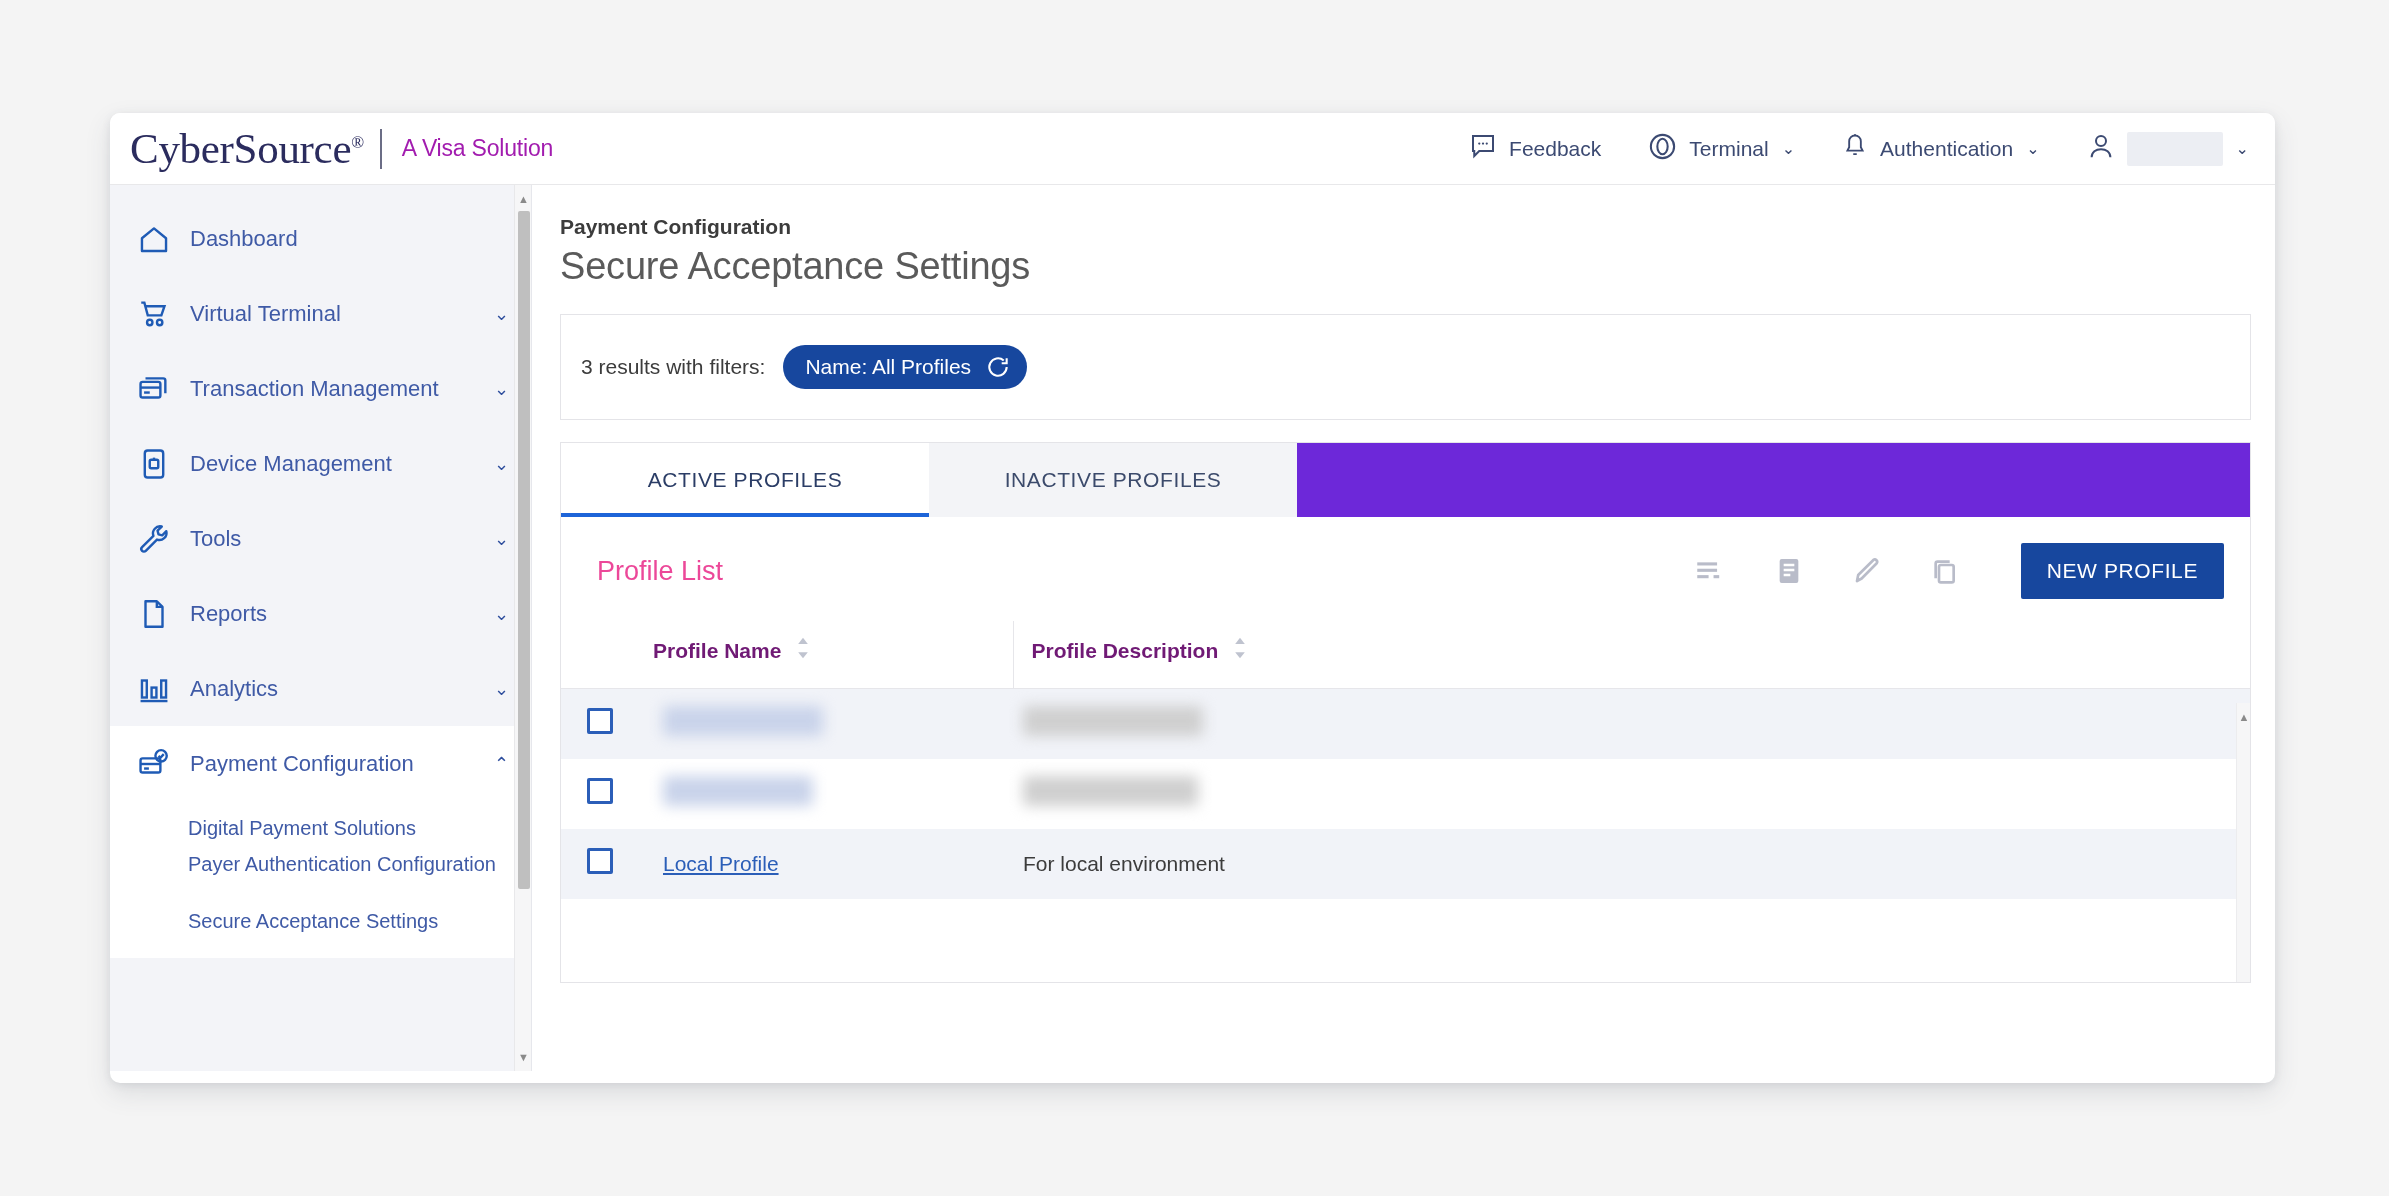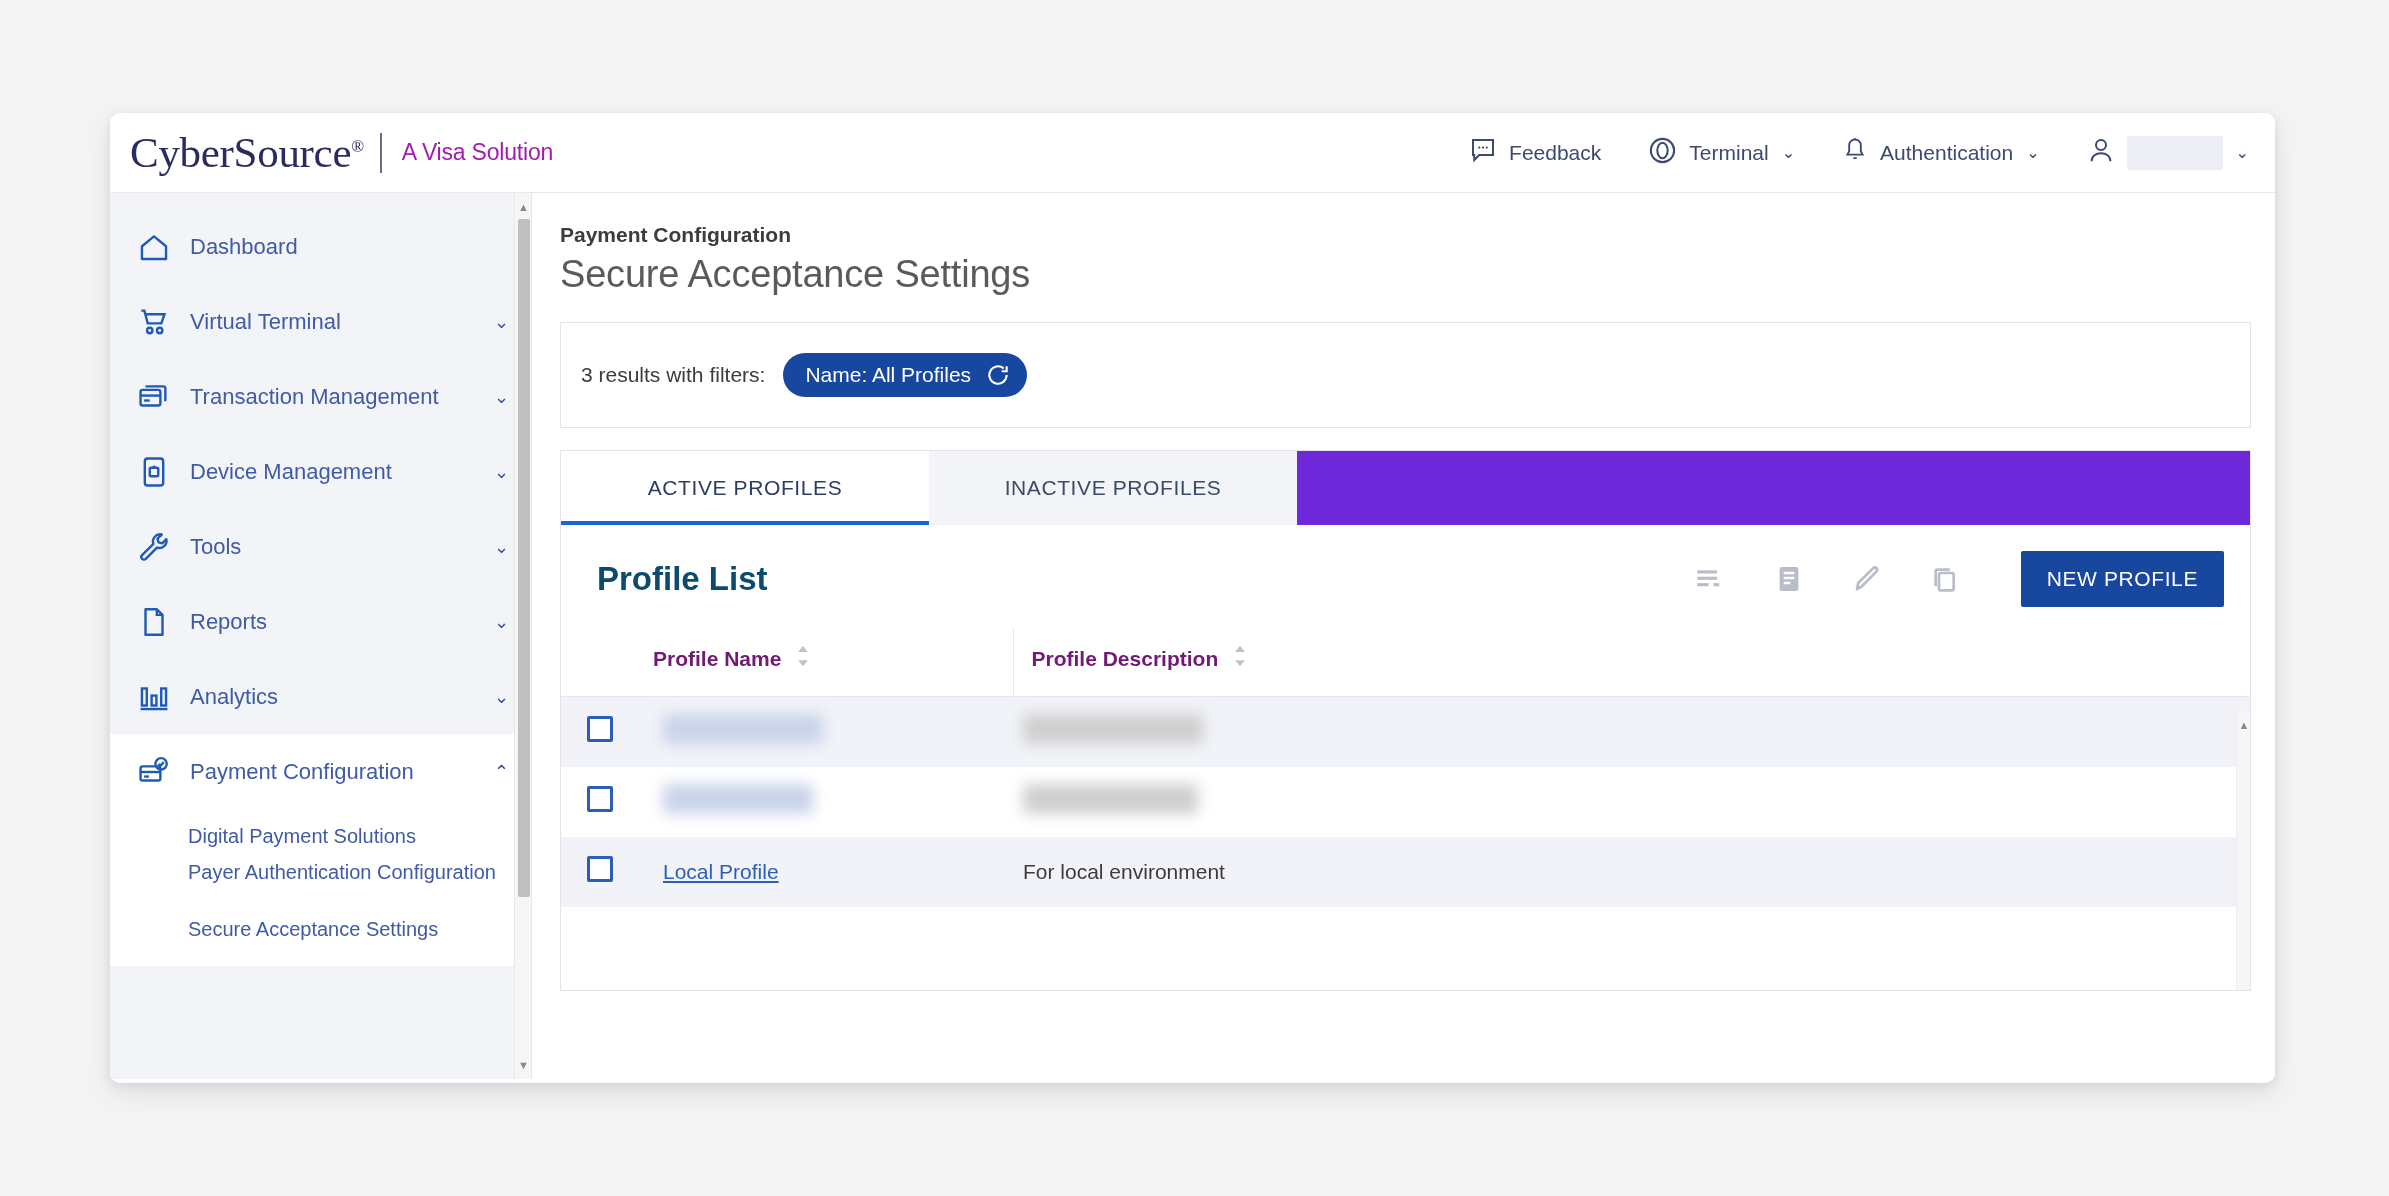--- a/index.html
+++ b/index.html
@@ -17,21 +17,21 @@
     width: 2165px; height: 970px;
     background: #ffffff;
     border-radius: 10px;
     box-shadow: 0 10px 26px rgba(60,66,87,.13), 0 2px 8px rgba(60,66,87,.10);
     overflow: hidden;
   }
 
   
   .topbar {
     position: relative;
-    height: 80px;
+    height: 72px;
     background: #ffffff;
     border-bottom: 1px solid #e8e8ea;
     display: flex; align-items: center;
   }
   .brand { display: flex; align-items: center; padding-left: 20px; }
   .brand-logo {
     font-family: "Liberation Serif", serif;
     font-size: 43px;
     color: #2b2c5e;
     letter-spacing: -.3px;
@@ -192,21 +192,21 @@
     border-top: none;
     background: #fff;
     height: 466px;
     position: relative;
     overflow: hidden;
   }
   .list-head {
     display:flex; align-items:center;
     padding: 26px 26px 22px 36px;
   }
-  .list-title { font-size: 33px; font-weight: bold; color: #0c4a6e; }
+  .list-title { font-size: 27px; font-weight: normal; color: #ec4899; }
   .list-tools { margin-left:auto; display:flex; align-items:center; gap: 46px; }
   .tool-ico { cursor: pointer; display:flex; align-items:center; }
   .btn-primary {
     background: #17479e; color:#fff;
     font-size: 21px; letter-spacing: .6px;
     border: none; border-radius: 2px;
     padding: 16px 26px; cursor: pointer;
     margin-left: 14px;
     font-family: "Liberation Sans", sans-serif;
   }

